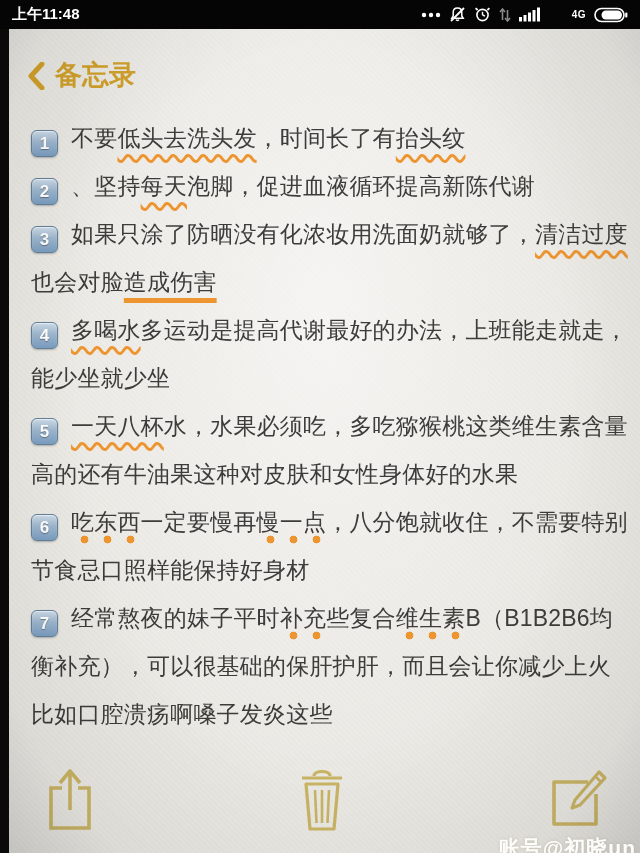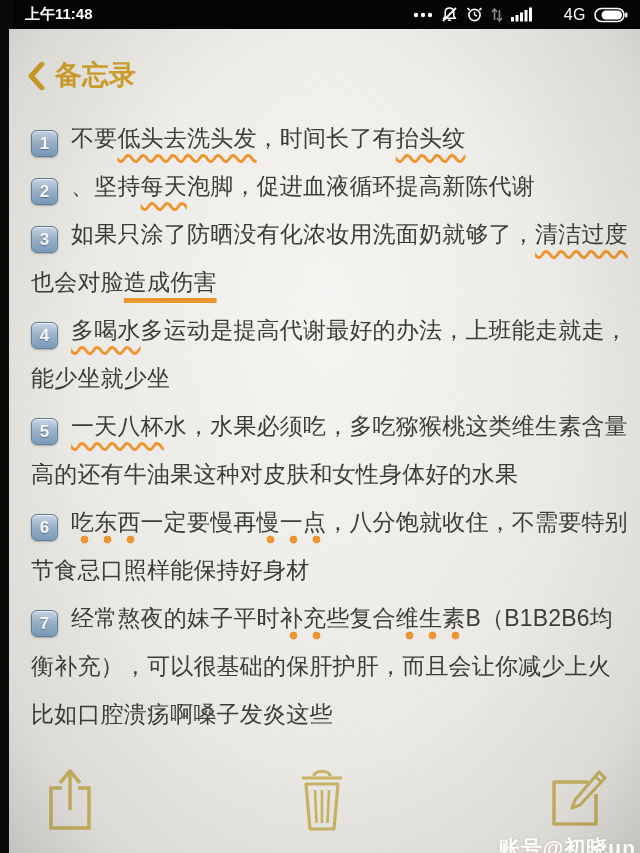--- a/index.html
+++ b/index.html
@@ -5,28 +5,28 @@
   html,body { margin:0; padding:0; }
   body {
     width:640px; height:853px; position:relative; overflow:hidden;
     background:#0a0a0a;
     font-family:"Liberation Sans","DejaVu Sans",sans-serif;
     -webkit-font-smoothing:antialiased;
   }
 
   
   .status-bar {
-    position:absolute; top:0; left:13px; right:0; height:29px;
+    position:absolute; top:0; left:0; right:0; height:29px;
     background:#050505; color:#fff;
     display:flex; align-items:center; justify-content:space-between;
     padding:0 12px; box-sizing:border-box; font-size:15px; font-weight:bold;
   }
   .sb-right { display:flex; align-items:center; gap:8px; }
   .sb-right svg { display:block; }
-  .net-label { font-size:16px; font-weight:normal; letter-spacing:.5px;margin-left:23px; }
+  .net-label { font-size:10px; font-weight:bold; letter-spacing:.5px;margin-left:23px; }
 
   
   .app {
     position:absolute; top:29px; left:0; right:0; bottom:0;
     background:#ebe9e4;
     background-image:
       radial-gradient(ellipse at 50% 35%, rgba(255,255,255,.55) 0%, rgba(255,255,255,0) 65%),
       repeating-linear-gradient(45deg, rgba(0,0,0,.012) 0 2px, rgba(255,255,255,.012) 2px 4px);
     margin-left: 9px;
   }

